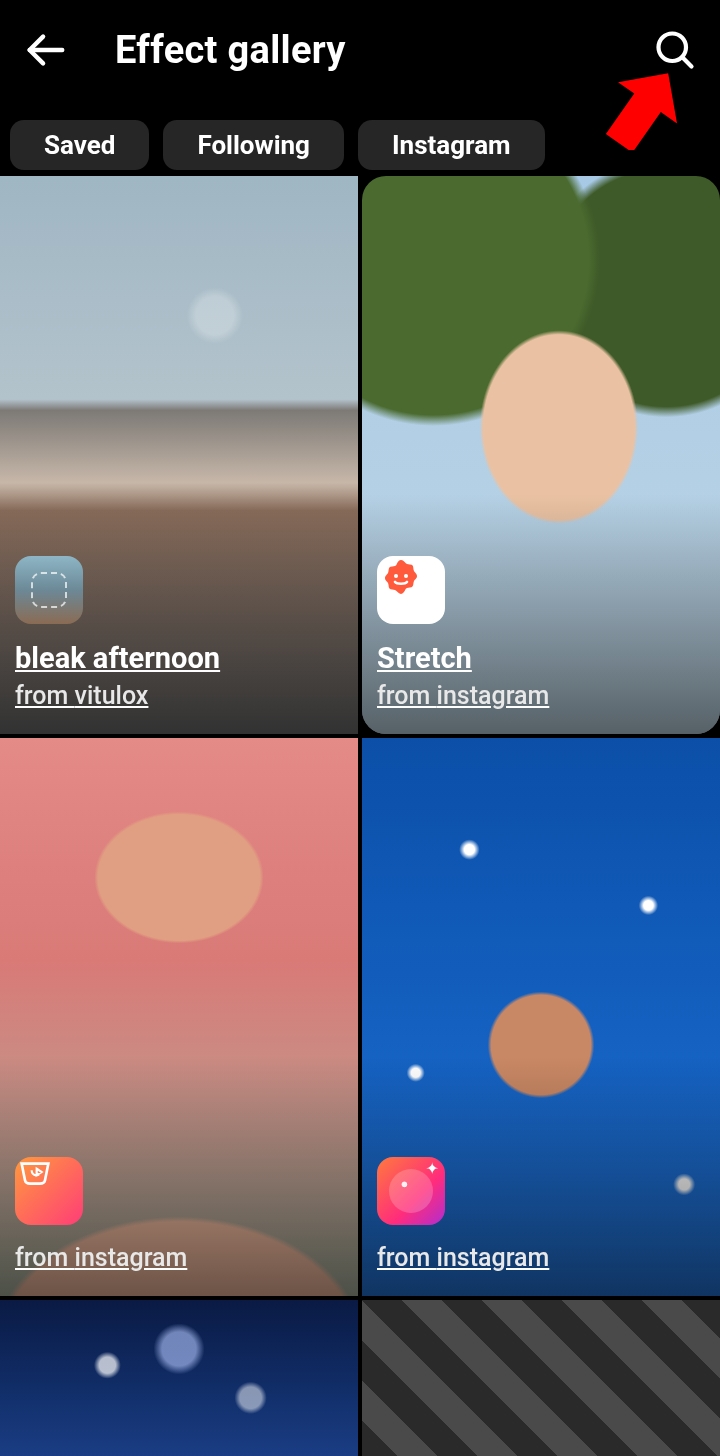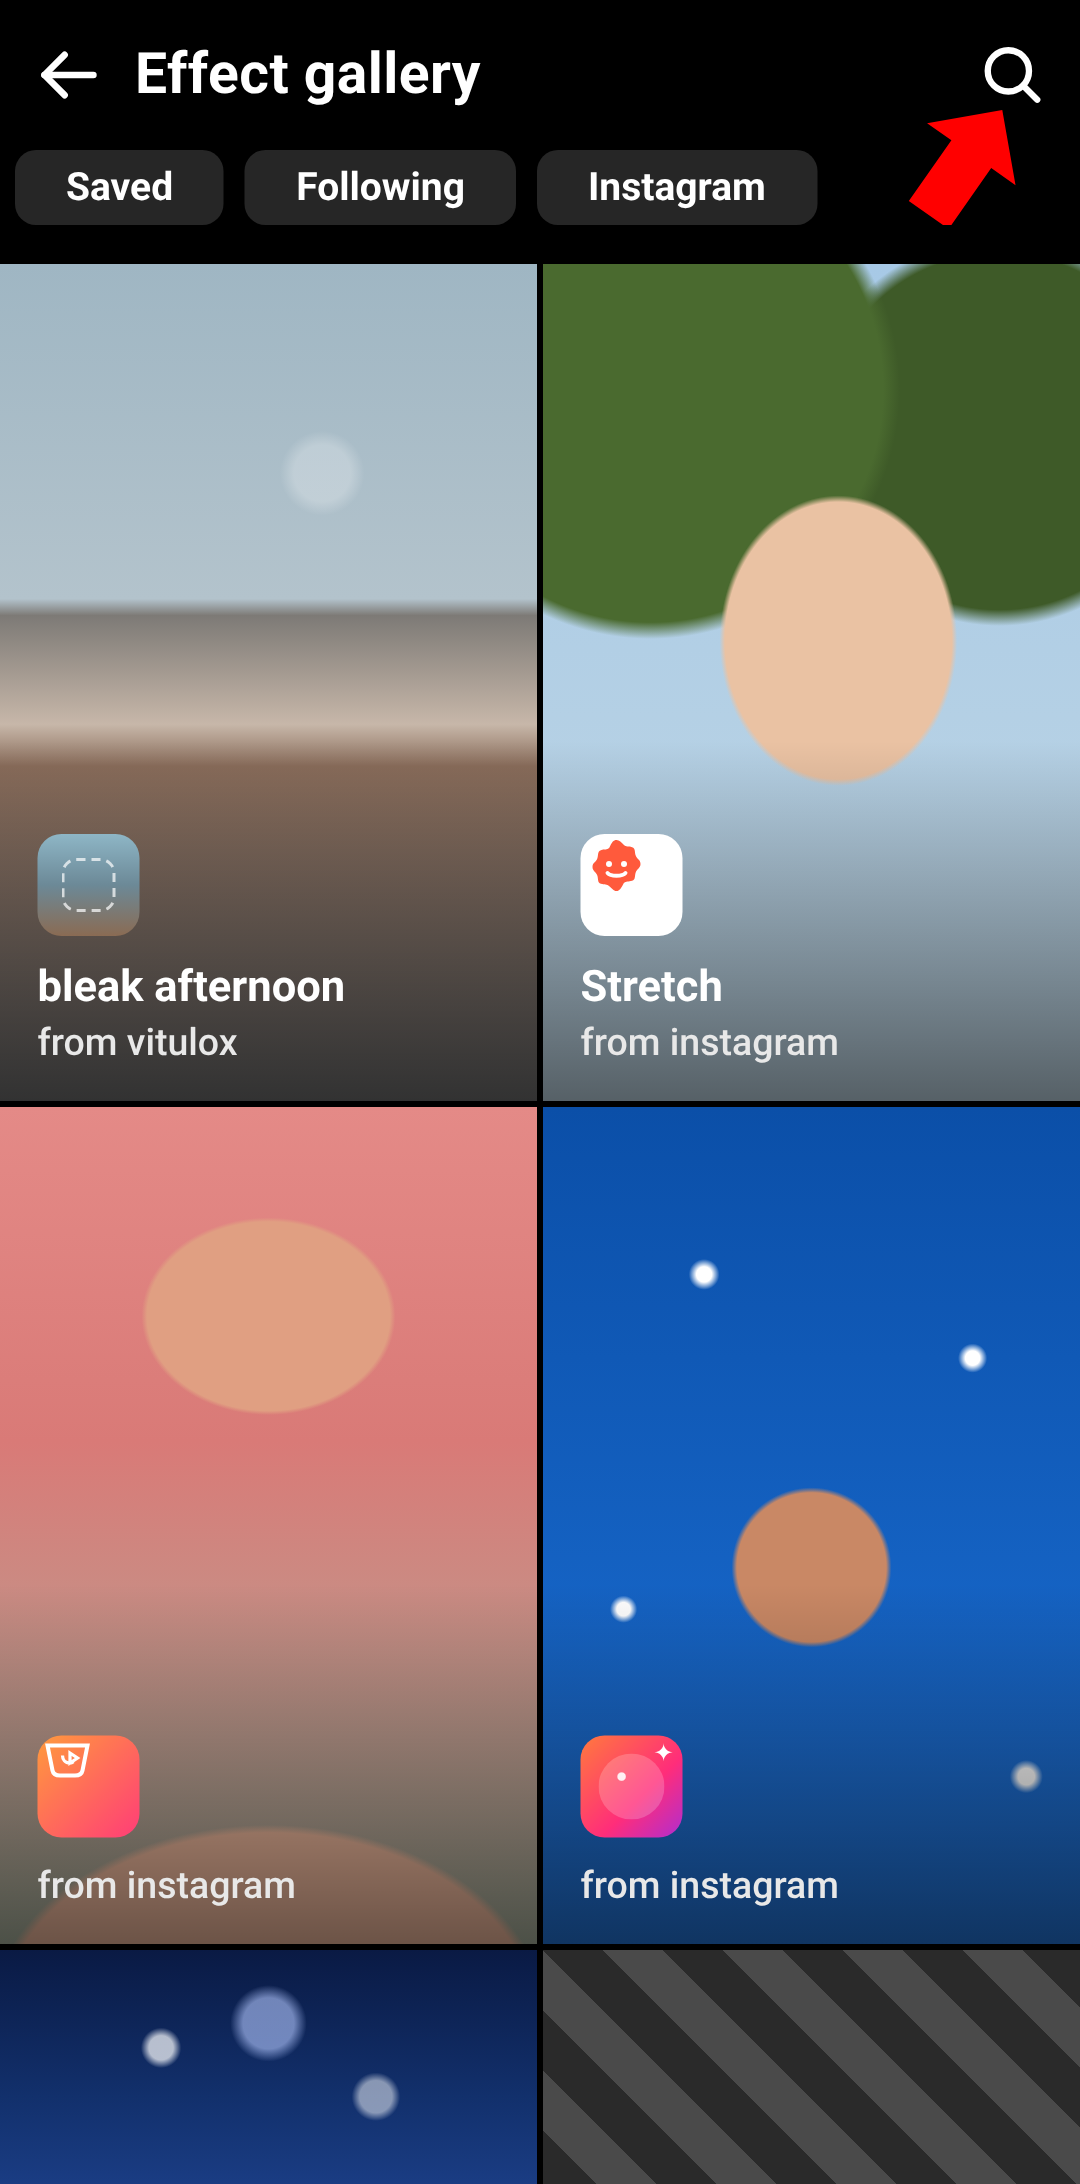--- a/index.html
+++ b/index.html
@@ -1,45 +1,45 @@
 <!DOCTYPE html>
 <html><head>
 <meta charset="utf-8">
 <style>
   * { margin:0; padding:0; box-sizing:border-box; }
   html, body { width:720px; height:1456px; background:#000; font-family:-apple-system,"Segoe UI",Roboto,Helvetica,Arial,sans-serif; overflow:hidden; color:#fff; }
 
-  .header { position:relative; width:100%; height:100px; display:flex; align-items:center; }
+  .header { position:relative; width:100%; height:100px; display:flex; align-items:center;gap:25px; }
   .back-btn { width:90px; height:100px; display:flex; align-items:center; justify-content:center; cursor:pointer; }
   .title { font-size:38px; font-weight:700; letter-spacing:0.3px; }
   .search-btn { position:absolute; right:0; top:0; width:90px; height:100px; display:flex; align-items:center; justify-content:center; cursor:pointer; }
 
   
   .arrow { position:absolute; right:40px; top:60px; width:90px; height:90px; pointer-events:none; z-index:5; }
 
-  .chips { width:100%; height:70px; display:flex; align-items:flex-start; gap:14px; padding:0 10px; overflow:hidden; white-space:nowrap; }
+  .chips { width:100%; height:70px; display:flex; align-items:flex-end; gap:14px; padding:0 10px; overflow:hidden; white-space:nowrap; }
   .chip { background:#262626; color:#fff; border-radius:14px; height:50px; padding:0 34px; font-size:26px; font-weight:700; display:flex; align-items:center; cursor:pointer; flex:0 0 auto; }
 
   .grid { width:720px; display:grid; grid-template-columns:358px 358px; grid-auto-rows:558px; gap:4px 4px; margin-top:6px; }
   .tile { position:relative; overflow:hidden; cursor:pointer; }
-  .tile .overlay { position:absolute; left:17px; right:0; bottom:0; padding:0 24px 24px 8px; }
+  .tile .overlay { position:absolute; left:7px; right:0; bottom:0; padding:0 24px 24px 8px;text-decoration:underline; }
   .tile .appicon { width:68px; height:68px; border-radius:16px; margin-bottom:18px; display:block; }
   .tile .name { font-size:29px; font-weight:700; line-height:1.15; }
   .tile .author { font-size:25px; font-weight:500; color:#e8e8e8; margin-top:6px; }
   .tile .shade { position:absolute; left:0; right:0; bottom:0; height:240px; background:linear-gradient(180deg,rgba(0,0,0,0) 0%,rgba(0,0,0,0.55) 100%); pointer-events:none; }
 
   
   .bg1 { background:
       radial-gradient(circle at 60% 25%, rgba(255,255,255,0.25) 0 4%, transparent 6%),
       linear-gradient(180deg,#9fb6c3 0%,#b3c3cc 40%,#7d7a76 42%,#c7b7a9 55%,#8a6d5b 60%,#6f6f6f 100%); }
   .bg2 { background:
       radial-gradient(ellipse 180px 220px at 55% 45%, #eac2a3 0 42%, transparent 44%),
       radial-gradient(circle at 20% 15%, #4a6a2f 0 28%, transparent 30%),
       radial-gradient(circle at 85% 20%, #3e5a28 0 22%, transparent 24%),
-      linear-gradient(180deg,#a7c9e6 0%, #bfd6e4 100%); }
+      linear-gradient(180deg,#a7c9e6 0%, #bfd6e4 100%); border-radius: 24px; }
   .bg3 { background:
       radial-gradient(ellipse 360px 260px at 50% 110%, #f0b99d 0 50%, transparent 52%),
       radial-gradient(ellipse 180px 140px at 50% 25%, #e09f82 0 45%, transparent 47%),
       linear-gradient(180deg,#e48a87 0%, #d97a77 40%, #a9b29e 100%); }
   .bg4 { background:
       radial-gradient(circle at 50% 55%, #c98865 0 14%, transparent 15%),
       radial-gradient(circle at 30% 20%, #fff 0 1%, transparent 2%),
       radial-gradient(circle at 80% 30%, #fff 0 1%, transparent 2%),
       radial-gradient(circle at 15% 60%, #fff 0 1%, transparent 2%),
       radial-gradient(circle at 90% 80%, #fff 0 1%, transparent 2%),

